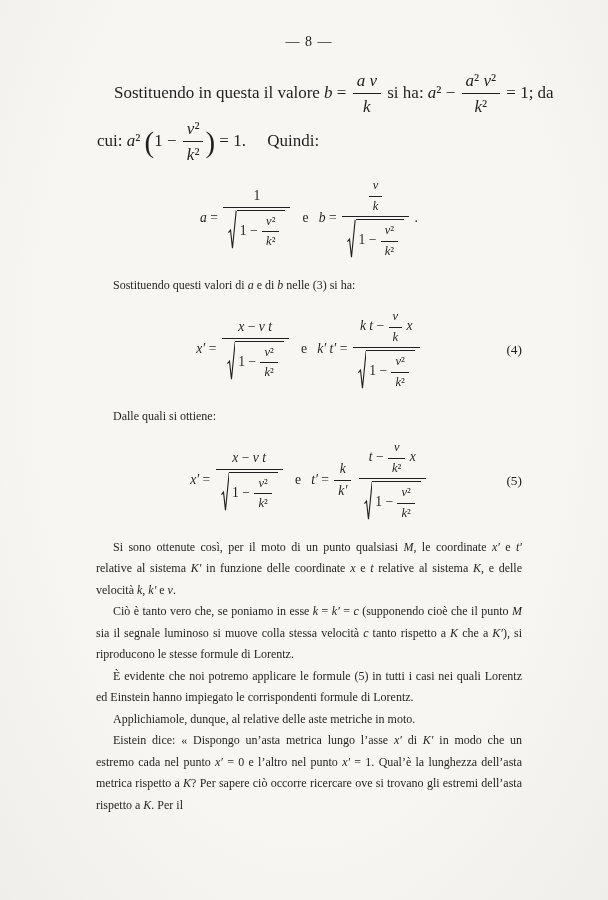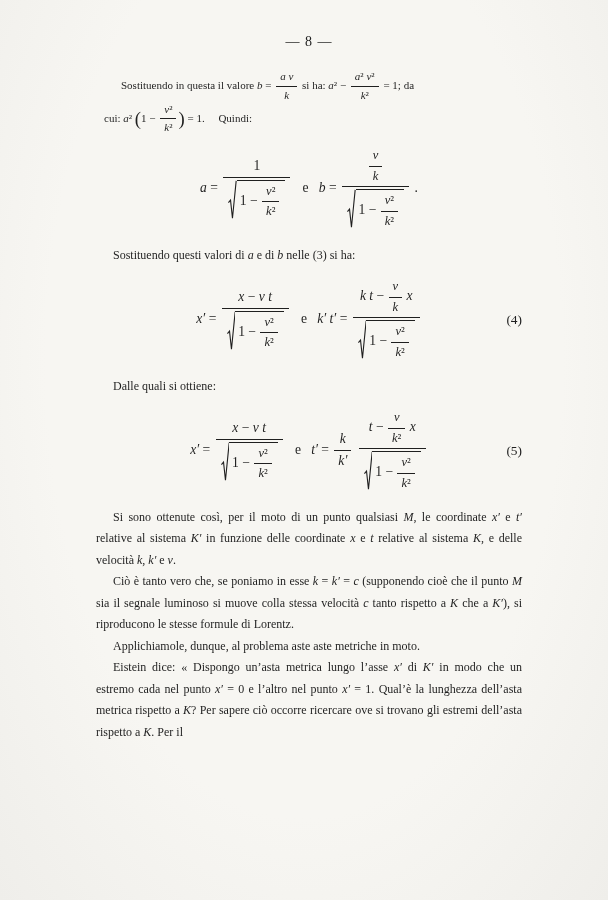--- a/index.html
+++ b/index.html
@@ -21,21 +21,21 @@
     letter-spacing: 1px;
     margin-bottom: 20px;
   }
   .para {
     margin: 0;
     font-size: 12px;
     line-height: 21.5px;
     text-align: justify;
     text-indent: 17px;
   }
-  .mathpara { margin: 8px; font-size: 11px; line-height: 21.5px; }
+  .mathpara { margin: 1px; font-size: 17px; line-height: 21.5px; }
   .mline { display: block; white-space: nowrap; }
   .mline.indent { padding-left: 17px; }
   .equation {
     position: relative;
     text-align: center;
     font-size: 13.6px;
     line-height: 1.45;
     margin: 13px 0 15px;
   }
   .eq-body { white-space: pre; display: inline-block; }
@@ -113,16 +113,17 @@
     <span class="eq-body"><span class="mi">x′</span> = <span class="frac"><span class="fnum"><span class="mi">x</span> − <span class="mi">v t</span></span><span class="fden"><span class="sqrt"><svg viewBox="0 0 10 24" preserveAspectRatio="none" class="radical">
                 <path d="M0.5 13.5 L3 12 L5.3 22.8 L9.7 0.5" fill="none" stroke="currentColor" stroke-width="1.1" vector-effect="non-scaling-stroke"></path>
               </svg><span class="radicand">1 − <span class="frac"><span class="fnum"><span class="mi">v</span>²</span><span class="fden"><span class="mi">k</span>²</span></span></span></span></span></span>   e   <span class="mi">t′</span> = <span class="frac"><span class="fnum"><span class="mi">k</span></span><span class="fden"><span class="mi">k′</span></span></span> <span class="frac"><span class="fnum"><span class="mi">t</span> − <span class="frac"><span class="fnum"><span class="mi">v</span></span><span class="fden"><span class="mi">k</span>²</span></span> <span class="mi">x</span></span><span class="fden"><span class="sqrt"><svg viewBox="0 0 10 24" preserveAspectRatio="none" class="radical">
                 <path d="M0.5 13.5 L3 12 L5.3 22.8 L9.7 0.5" fill="none" stroke="currentColor" stroke-width="1.1" vector-effect="non-scaling-stroke"></path>
               </svg><span class="radicand">1 − <span class="frac"><span class="fnum"><span class="mi">v</span>²</span><span class="fden"><span class="mi">k</span>²</span></span></span></span></span></span></span>
     <span class="eq-num">(5)</span>
   </div>
 
   <p class="para">Si sono ottenute così, per il moto di un punto qualsiasi <span class="mi">M</span>, le coordinate <span class="mi">x′</span> e <span class="mi">t′</span> relative al sistema <span class="mi">K′</span> in funzione delle coordinate <span class="mi">x</span> e <span class="mi">t</span> relative al sistema <span class="mi">K</span>, e delle velocità <span class="mi">k</span>, <span class="mi">k′</span> e <span class="mi">v</span>.</p>
   <p class="para">Ciò è tanto vero che, se poniamo in esse <span class="mi">k</span> = <span class="mi">k′</span> = <span class="mi">c</span> (supponendo cioè che il punto <span class="mi">M</span> sia il segnale luminoso si muove colla stessa velocità <span class="mi">c</span> tanto rispetto a <span class="mi">K</span> che a <span class="mi">K′</span>), si riproducono le stesse formule di Lorentz.</p>
-  <p class="para">Applichiamole, dunque, al problema aste aste metriche in moto.</p>
+  <p class="para">È evidente che noi potremo applicare le formule (5) in tutti i casi nei quali Lorentz ed Einstein hanno impiegato le corrispondenti formule di Lorentz.</p>
+  <p class="para">Applichiamole, dunque, al relative delle aste metriche in moto.</p>
   <p class="para">Eistein dice: « Dispongo un’asta metrica lungo l’asse <span class="mi">x′</span> di <span class="mi">K′</span> in modo che un estremo cada nel punto <span class="mi">x′</span> = 0 e l’altro nel punto <span class="mi">x′</span> = 1. Qual’è la lunghezza dell’asta metrica rispetto a <span class="mi">K</span>? Per sapere ciò occorre ricercare ove si trovano gli estremi dell’asta rispetto a <span class="mi">K</span>. Per il</p>
 
 </div>
 
 </body></html>

